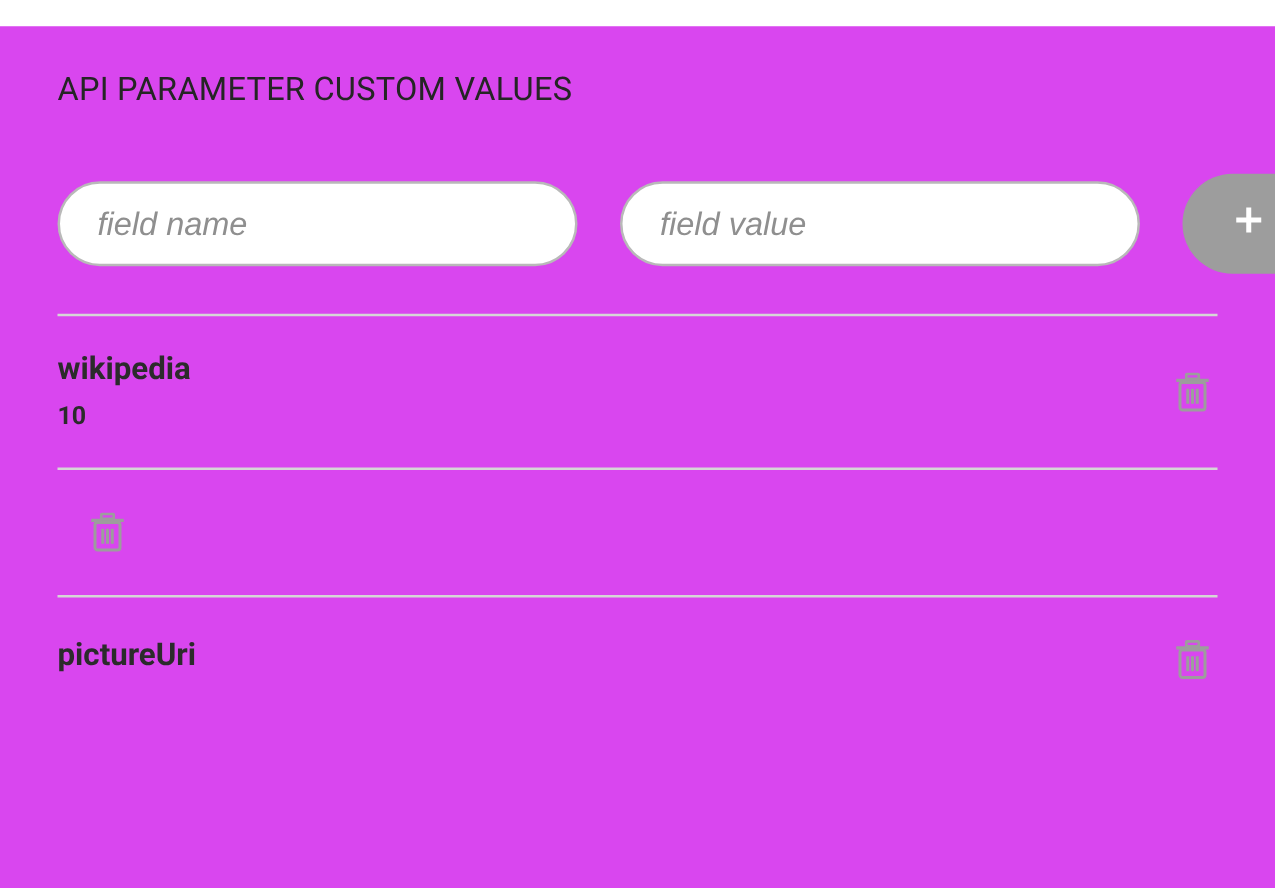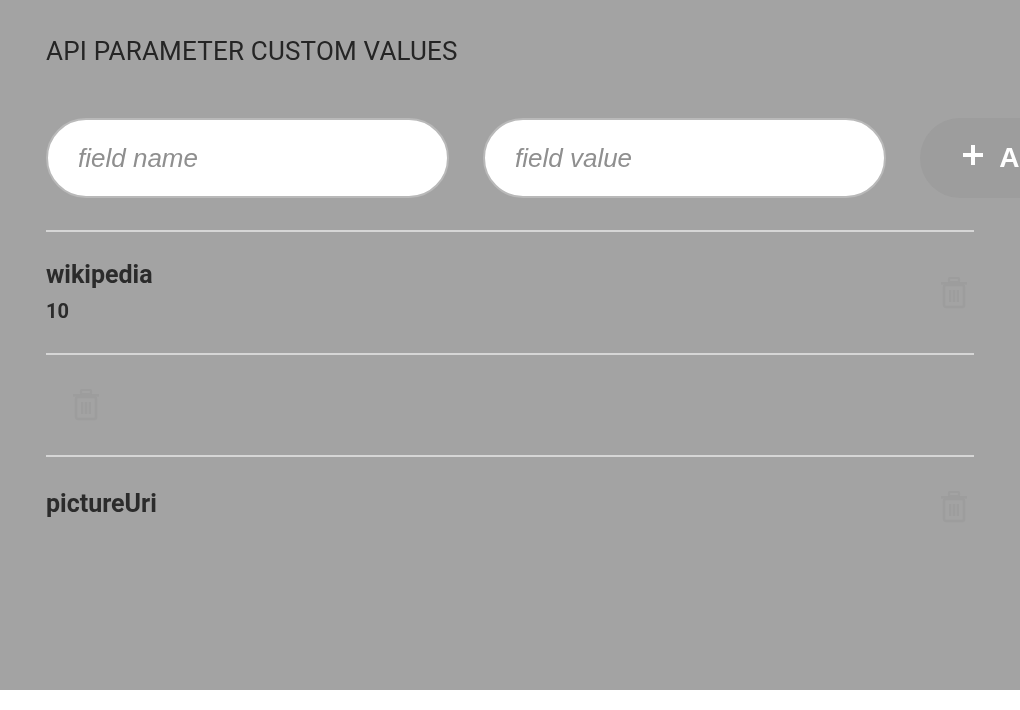--- a/index.html
+++ b/index.html
@@ -3,48 +3,49 @@
   <meta charset="utf-8">
   <style>
     *{box-sizing:border-box;margin:0;padding:0}
     body{
       font-family:-apple-system,BlinkMacSystemFont,"Segoe UI",Roboto,Helvetica,Arial,sans-serif;
       background:#fff;
       width:1020px;
       height:710px;
     }
     .panel{
-      background:#a3a3a3;
+      background:#d946ef;
       width:1020px;
       height:690px;
       padding:36px 46px 0;
+      margin-top:21px;
     }
     .section-title{
       font-size:26px;
       font-weight:400;
       letter-spacing:0.2px;
       color:#252525;
       margin-bottom:52px;
     }
     .input-row{
       display:flex;
       gap:34px;
       align-items:center;
       margin-bottom:32px;
     }
     .pill-input{
       flex:0 0 338px;
-      height:80px;
+      height:68px;
       border:2px solid #b9b9b9;
       border-radius:40px;
       background:#fff;
       padding:0 30px;
       font-size:26px;
       font-style:italic;
-      font-weight:400;
+      font-weight:700;
       color:#333;
     }
     .pill-input::placeholder{
       color:#8f8f8f;
       font-style:italic;
       font-weight:300;
     }
     .add-button{
       flex:0 0 184px;
       height:80px;

